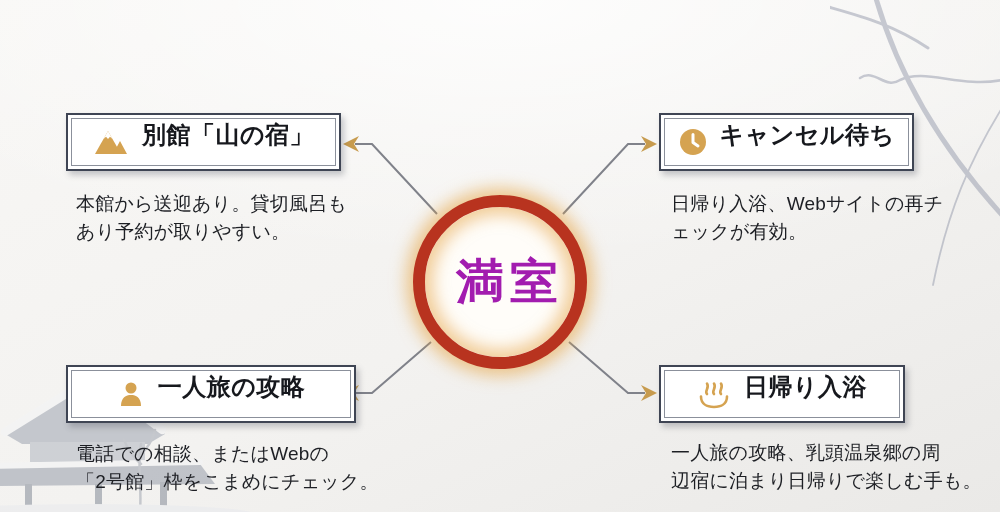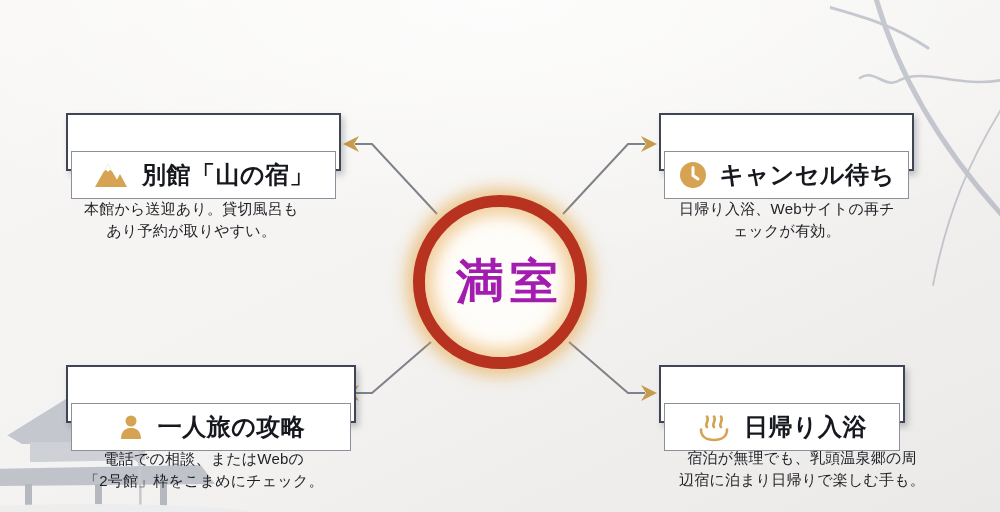--- a/index.html
+++ b/index.html
@@ -28,27 +28,27 @@
     font-family:"Liberation Serif","DejaVu Serif",serif;
     font-size:48px;font-weight:700;color:#a21caf;letter-spacing:6px;margin-left:20px;
   }
   .card{
     position:absolute;z-index:2;box-sizing:border-box;height:58px;
     background:#ffffff;border:2px solid #3f4554;padding:3px;
     box-shadow:3px 4px 6px rgba(60,65,80,.28);
   }
   .card-inner{
     box-sizing:border-box;height:100%;border:1px solid #8b909b;
-    display:flex;align-items:center;justify-content:center;gap:13px;background:#fff;margin-top:33px;
+    display:flex;justify-content:center;gap:13px;background:#fff;
   }
   .card-label{font-size:24px;font-weight:700;color:#16181d;letter-spacing:.5px;white-space:nowrap;}
   .icon{display:flex;align-items:center;justify-content:center;}
   .desc{
-    position:absolute;z-index:2;margin:16px;white-space:pre-line;
-    font-size:15px;line-height:1.48;color:#1d1f24;font-weight:500;letter-spacing:.2px;text-align:center;
+    position:absolute;z-index:2;margin:8px;white-space:pre-line;
+    font-size:19px;line-height:1.48;color:#1d1f24;font-weight:500;letter-spacing:.2px;
   }
   .card-tl{left:66px;top:113px;width:275px;}
   .card-tr{left:659px;top:113px;width:255px;}
   .card-bl{left:66px;top:365px;width:290px;}
   .card-br{left:659px;top:365px;width:246px;}
   .desc-tl{left:68px;top:182px;}
   .desc-tr{left:663px;top:182px;}
   .desc-bl{left:68px;top:432px;}
   .desc-br{left:663px;top:431px;}
 </style>
@@ -152,16 +152,16 @@
             <path d="M10,14 C7,11 13,8 10,3.5"></path>
             <path d="M17,14 C14,11 20,8 17,3.5"></path>
             <path d="M24,14 C21,11 27,8 24,3.5"></path>
             <path d="M4,16.5 C4,24 10,27 17,27 C24,27 30,24 30,16.5"></path>
           </g>
         </svg>
       </span>
       <span class="card-label">日帰り入浴</span>
     </div>
   </div>
-  <p class="desc desc-br">宿泊が無理でも、乳頭温泉郷の周
+  <p class="desc desc-br">一人旅の攻略、乳頭温泉郷の周
 辺宿に泊まり日帰りで楽しむ手も。</p>
 
 </div>
 
 </body></html>

